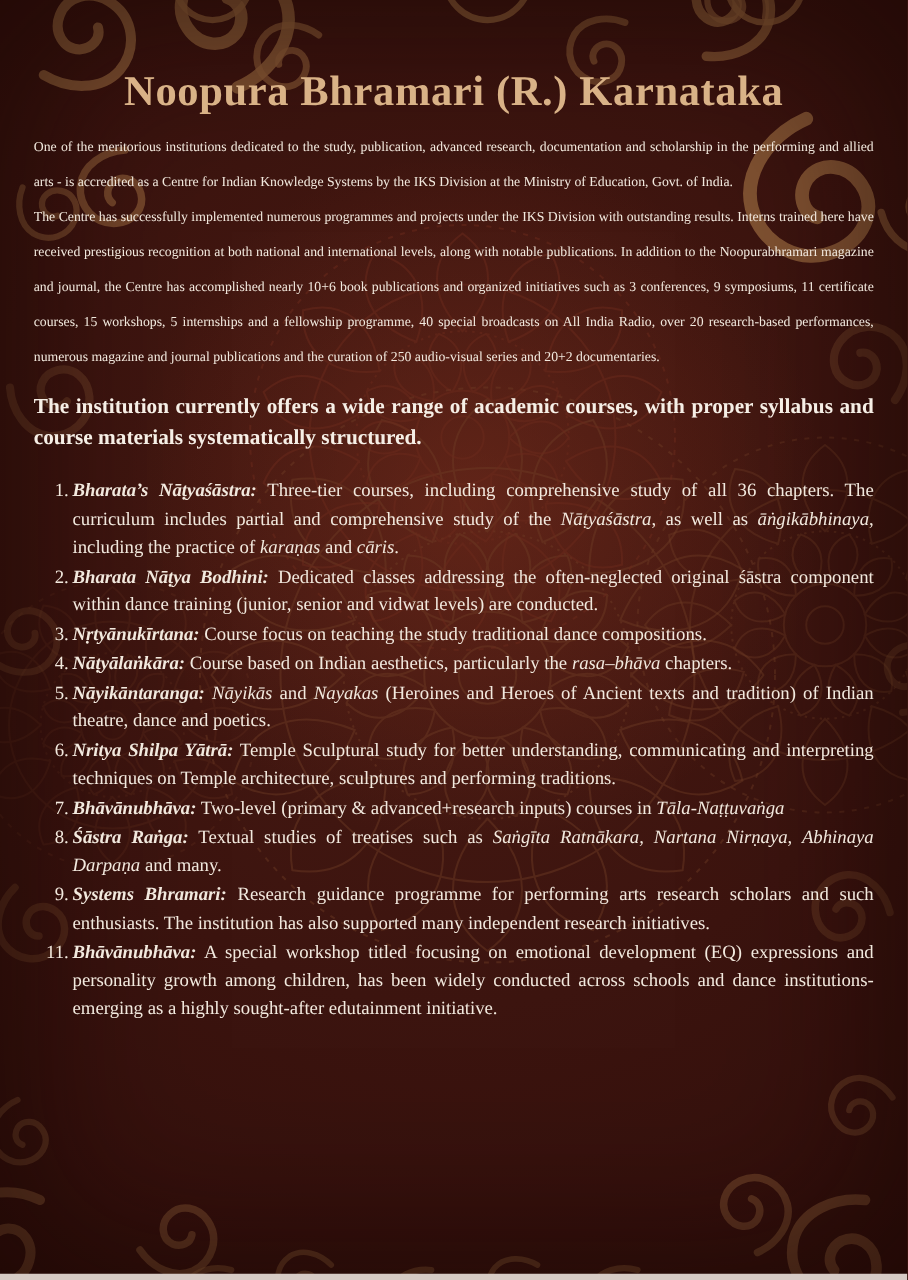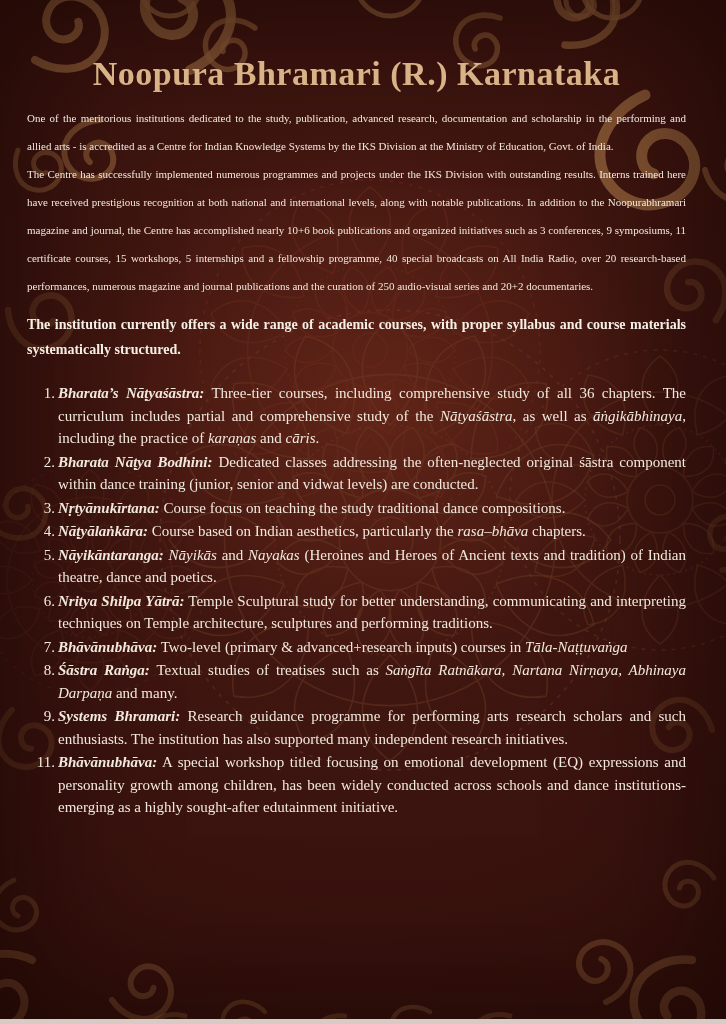--- a/index.html
+++ b/index.html
@@ -19,38 +19,38 @@
     overflow:hidden;
     background:radial-gradient(ellipse 95% 70% at 50% 40%, #481A12 0%, #3C140F 55%, #320F0B 100%);
     font-family:"Liberation Serif","DejaVu Serif",serif;
   }
   .page::after{
     content:"";position:absolute;inset:0;z-index:1;pointer-events:none;
     box-shadow:inset 0 0 130px 30px rgba(18,4,2,0.55);
   }
   .ornament-layer{position:absolute;inset:0;z-index:0;}
   .content{
-    position:absolute;left:27px;right:40px;top:0;z-index:2;
+    position:absolute;left:27px;right:27px;top:0;z-index:2;
     color:var(--body-text);
   }
   .page-title{
     margin:54px 0 0 0;
     font-size:34px;line-height:40px;font-weight:bold;
     text-align:center;color:var(--title-color);
     letter-spacing:0.5px;
   }
   .para{
     margin:10px 0 0 0;
     font-size:11px;line-height:28px;
     text-align:justify;
   }
   .para + .para{margin-top:0;}
   .courses-heading{
     margin:12px 0 0 0;
-    font-size:14px;line-height:25px;font-weight:bold;
+    font-size:17px;line-height:25px;font-weight:bold;
     text-align:justify;color:#F6EFE6;
   }
   .course-list{
     list-style:none;
     margin:20px 0 0 0;
     padding:0 0 0 31px;
     font-size:15px;line-height:22.5px;
   }
   .course-list li{
     position:relative;

